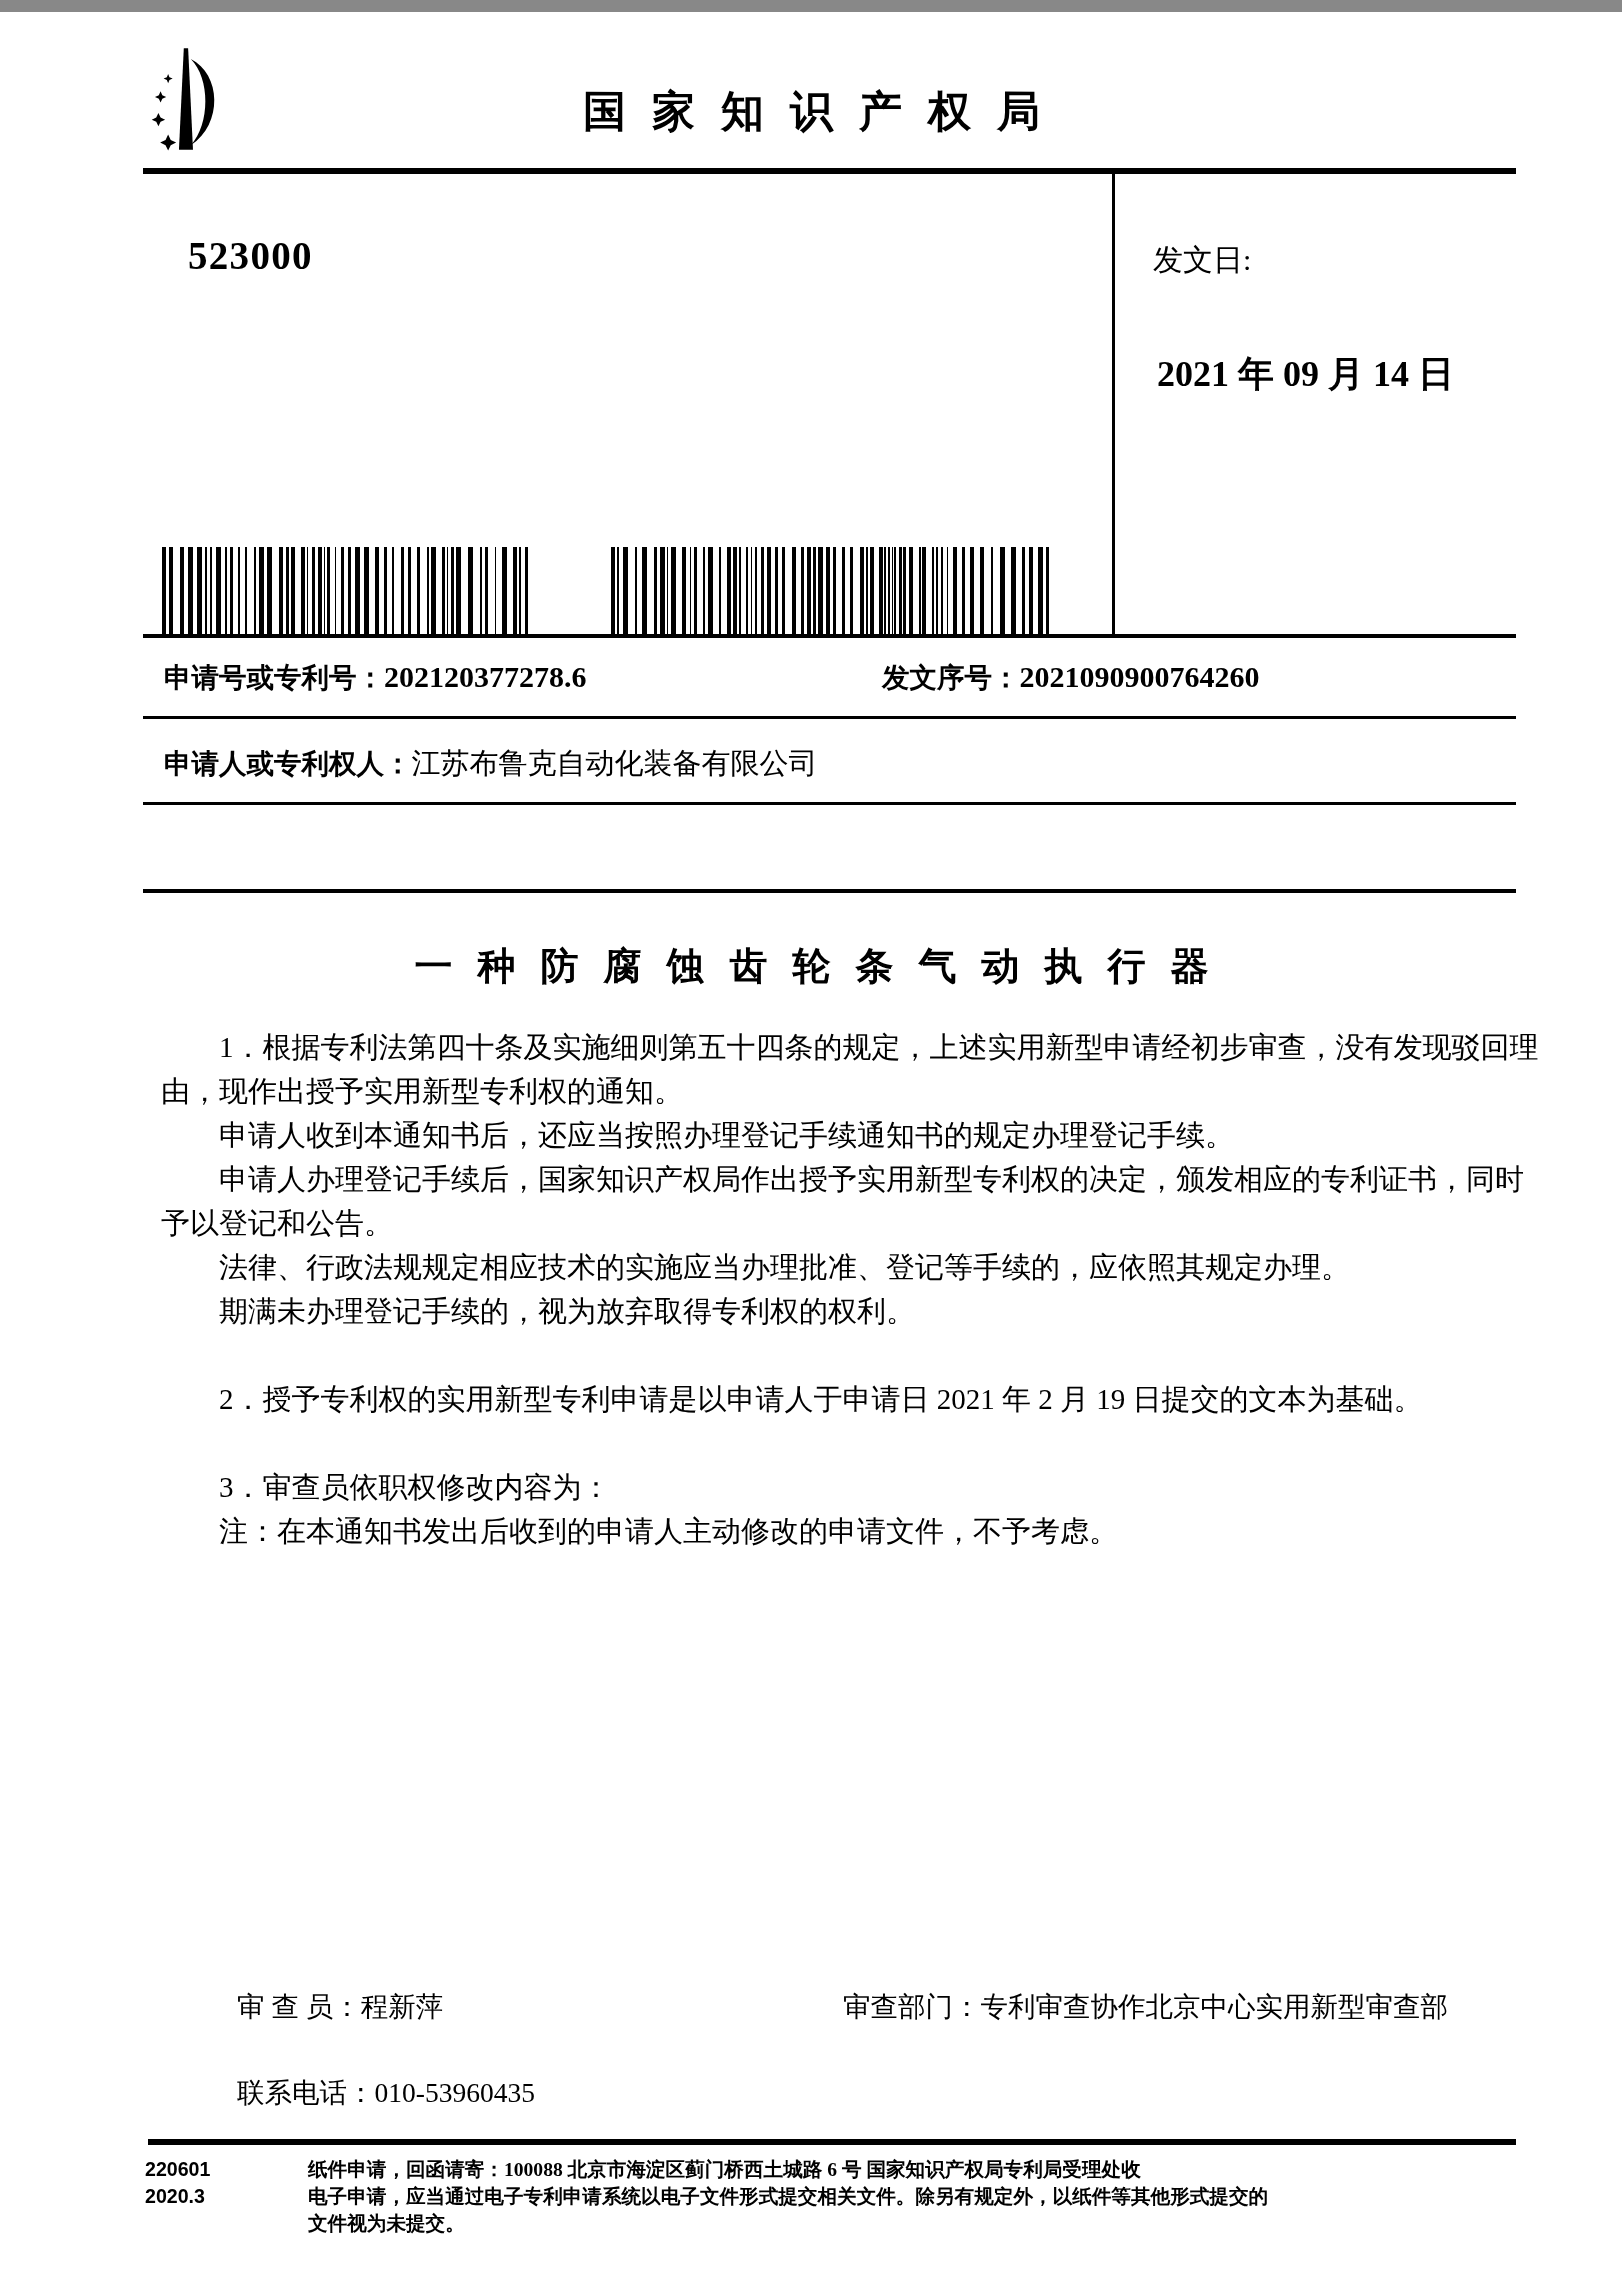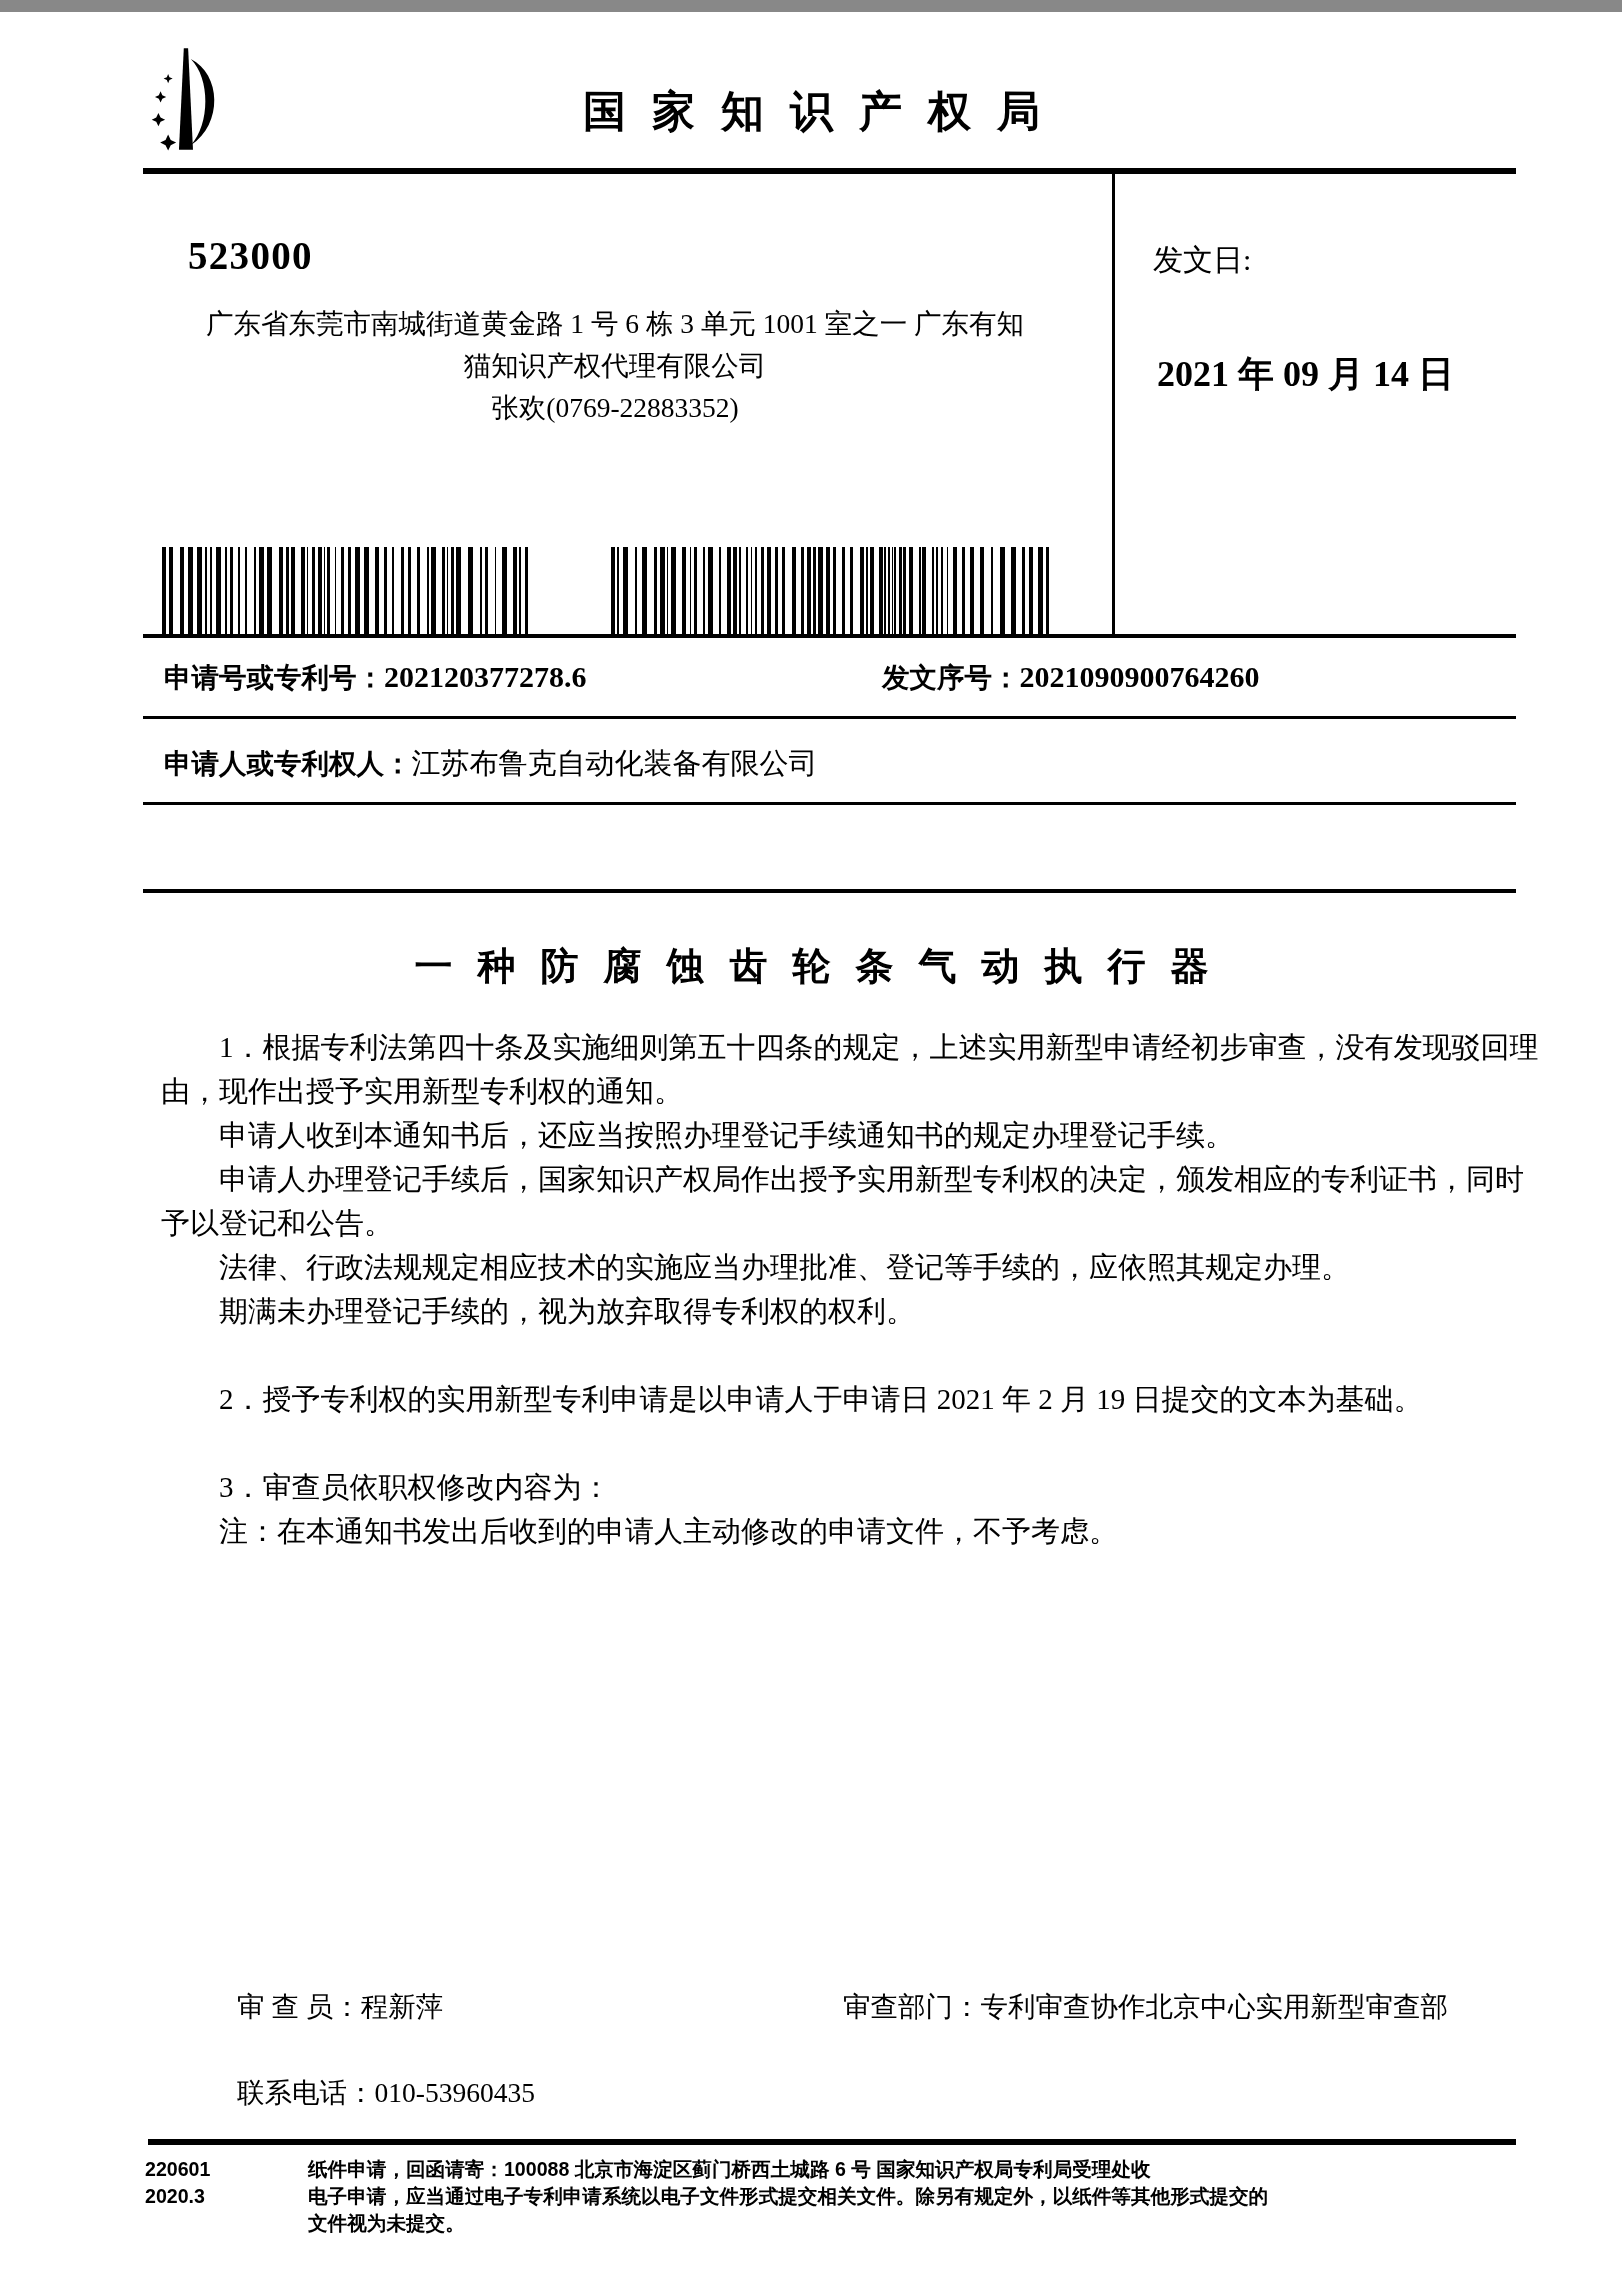--- a/index.html
+++ b/index.html
@@ -69,21 +69,21 @@
   .phone{left:237px;top:2063px;}
   
   .rule-footer{left:148px;top:2127px;width:1368px;height:5.9px;}
   .footer-codes{
     position:absolute;left:145px;top:2144px;
     font-family:"Liberation Sans","DejaVu Sans",sans-serif;
     font-weight:bold;font-size:19.6px;line-height:27px;
   }
   .footer-text{
     position:absolute;left:308px;top:2144px;width:1230px;
-    font-family:Liberation Sans, sans-serif;
+    font-family:Liberation Serif, serif;
     font-weight:bold;font-size:19.6px;line-height:27px;
   }
   .footer-text div{white-space:nowrap;}
 </style>
 </head>
 <body>
 
 <div class="page">
 
   <svg class="logo" viewBox="0 0 100 100" aria-hidden="true">
@@ -100,25 +100,20 @@
 
   <div class="agency-title">国家知识产权局</div>
 
   <div class="rule rule-header"></div>
   <div class="vline"></div>
 
   <div class="dispatch-label">发文日:</div>
   <div class="dispatch-date">2021 年 09 月 14 日</div>
 
   <div class="postal">523000</div>
-  <div class="addr">
-    <div>广东省东莞市南城街道黄金路 1 号 6 栋 3 单元 1001 室之一 广东有知</div>
-    <div>猫知识产权代理有限公司</div>
-    <div>张欢(0769-22883352)</div>
-  </div>
 
   <div class="barcode barcode-left" id="bc1">
       <i style="left: 0px; width: 3.9px; background: rgb(0, 0, 0);"></i>
       <i style="left: 3.9px; width: 2.6px; background: rgb(255, 255, 255);"></i>
       <i style="left: 6.5px; width: 4.6px; background: rgb(0, 0, 0);"></i>
       <i style="left: 11px; width: 6.5px; background: rgb(255, 255, 255);"></i>
       <i style="left: 17.7px; width: 3.9px; background: rgb(0, 0, 0);"></i>
       <i style="left: 21.6px; width: 4.6px; background: rgb(255, 255, 255);"></i>
       <i style="left: 26px; width: 5.2px; background: rgb(0, 0, 0);"></i>
       <i style="left: 31px; width: 3.9px; background: rgb(255, 255, 255);"></i>

